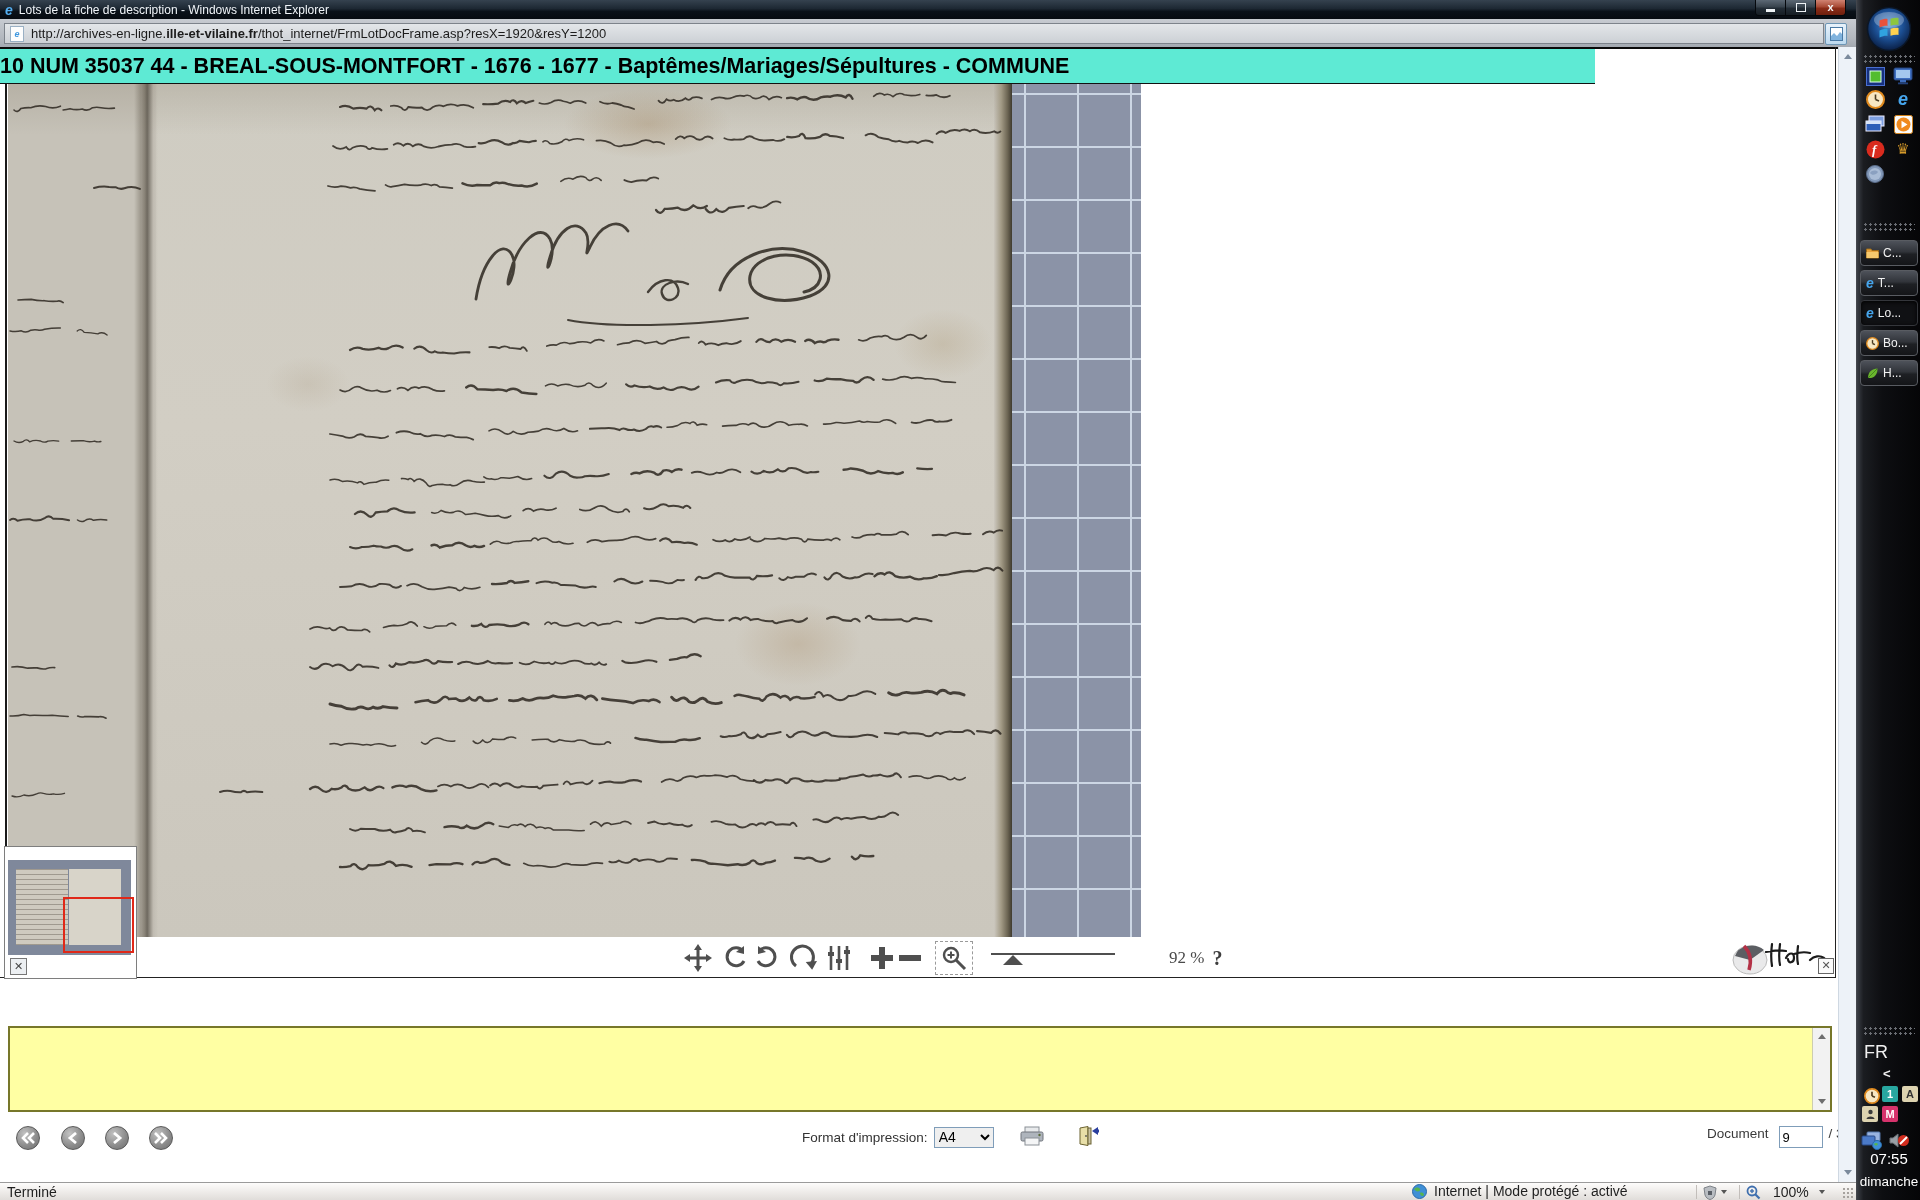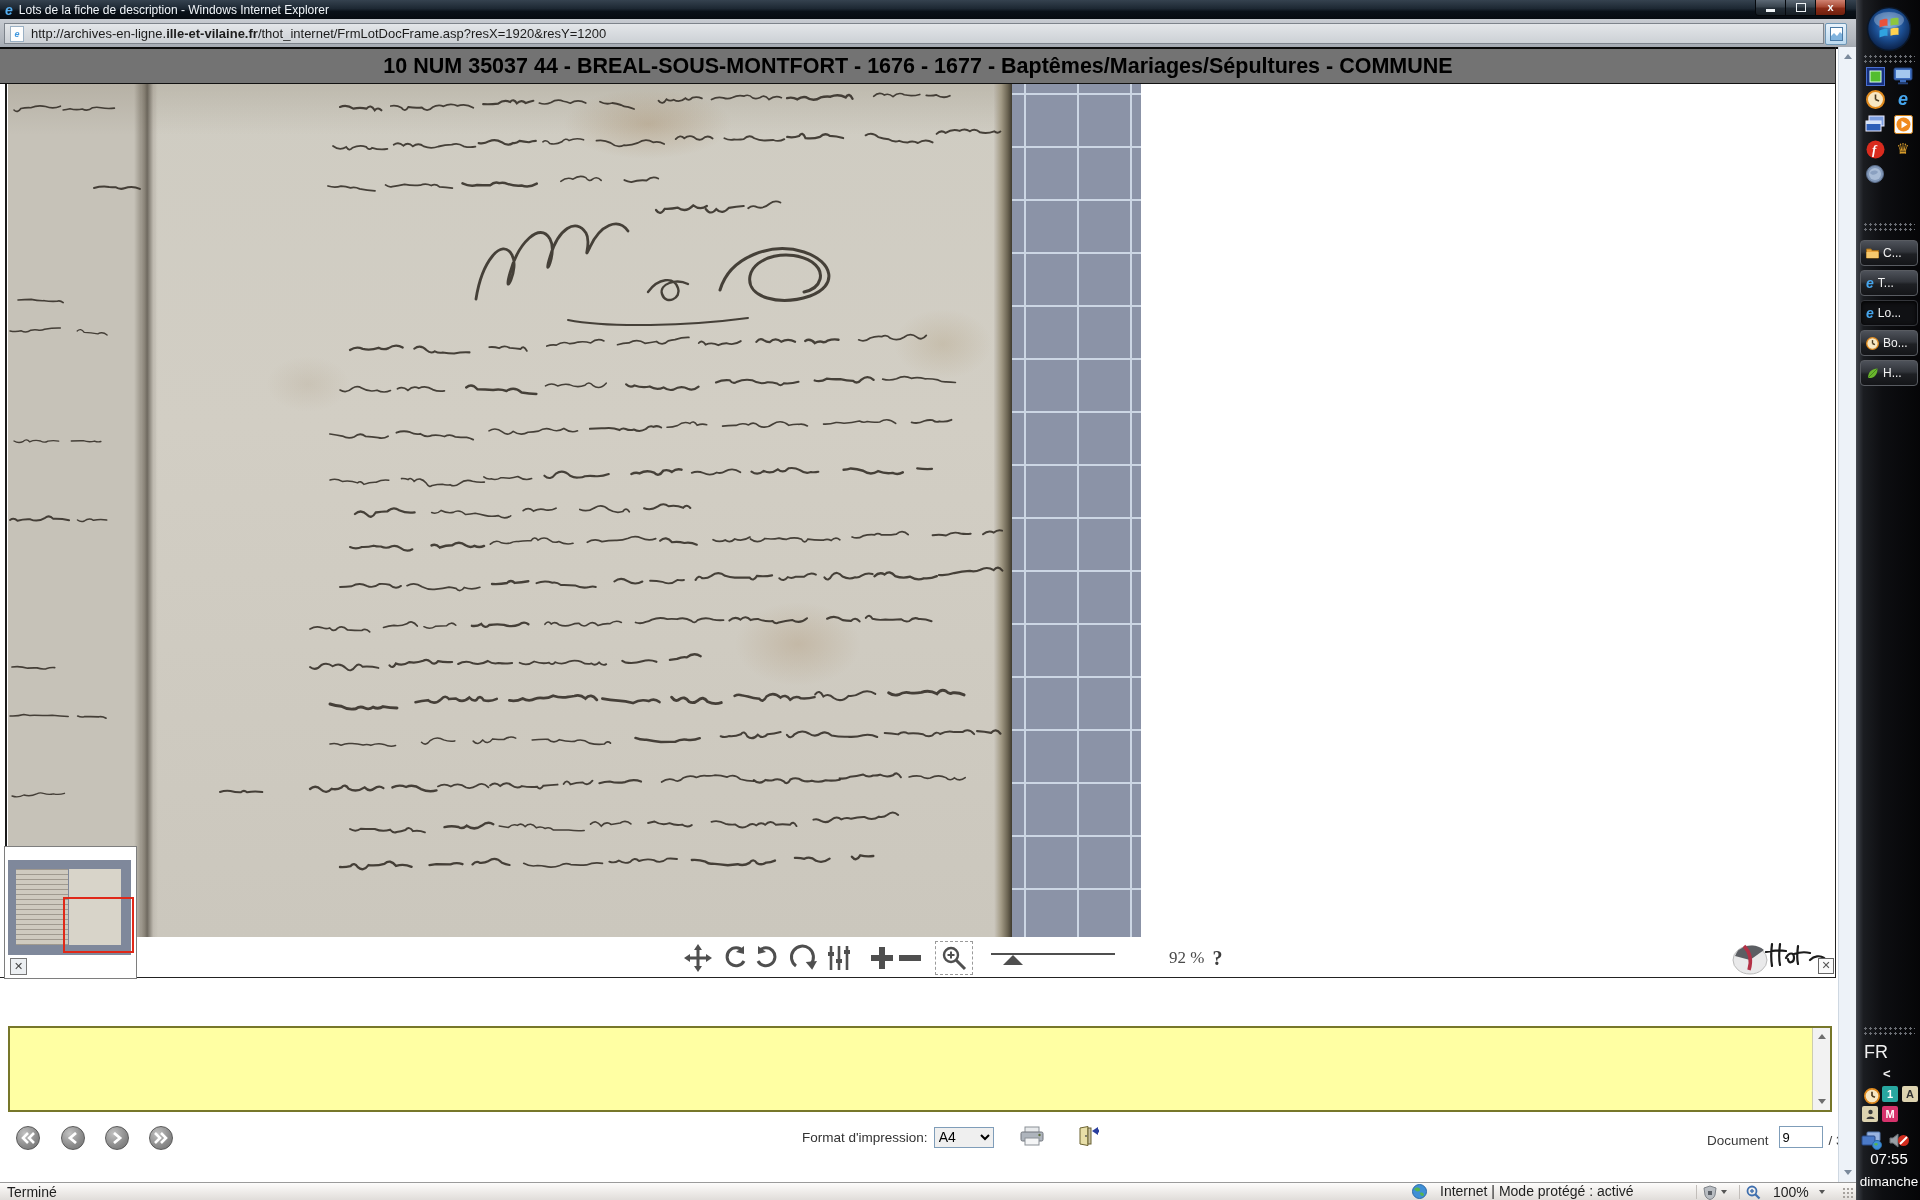--- a/index.html
+++ b/index.html
@@ -32,22 +32,22 @@
   #address-field .page-ico{width:12px;height:14px;background:#fdfdfd;border:1px solid #9ab0c4;
     margin:0 7px 0 5px;display:flex;align-items:center;justify-content:center;
     font-size:9px;font-style:italic;font-weight:bold;color:#3e97e0;}
   #url-domain{font-weight:bold;}
   #compat-btn{position:absolute;right:9px;top:4px;width:20px;height:20px;
     background:linear-gradient(#e8f2fb,#bcd9ef);border:1px solid #6d96b5;border-radius:2px;
     display:flex;align-items:center;justify-content:center;cursor:pointer;}
 
   
   #content-top-line{position:absolute;left:0;top:47px;width:1856px;height:2px;background:#0a0a0a;}
-  #heading-bar{position:absolute;left:0;top:49px;width:1836px;height:34px;background:#737373;
-    border-bottom:1px solid #111;display:flex;align-items:center;justify-content:center;}
+  #heading-bar{position:absolute;left:0;top:49px;width:1595px;height:34px;background:#5eead4;
+    border-bottom:1px solid #111;display:flex;align-items:center;}
   #heading-bar h1{margin:0;font-size:21.5px;font-weight:bold;color:#000;letter-spacing:0;}
   #frame-left{position:absolute;left:5px;top:84px;width:2px;height:893px;background:#1a1a1a;}
   #frame-right{position:absolute;left:1835px;top:47px;width:1px;height:930px;background:#222;}
   #sep-under-toolbar{position:absolute;left:0;top:977px;width:1836px;height:1px;background:#222;}
 
   
   #page-scrollbar{position:absolute;left:1838px;top:47px;width:18px;height:1135px;
     background:#edf2f8;border-left:1px solid #cfd8e2;}
   .sb-arrow{position:absolute;left:5px;width:0;height:0;border-left:4px solid transparent;border-right:4px solid transparent;}
   .sb-up{top:7px;border-bottom:5px solid #7b8a9c;}
@@ -117,30 +117,30 @@
 
   
   .nav-btn{position:absolute;top:1126px;width:22px;height:22px;border-radius:50%;cursor:pointer;
     background:radial-gradient(circle at 35% 30%,#c2c2c2,#8a8a8a 60%,#6f6f6f 100%);
     border:1px solid #5a5a5a;display:flex;align-items:center;justify-content:center;}
   #print-area{position:absolute;left:802px;top:1124px;height:26px;display:flex;align-items:center;font-size:13.5px;color:#333;}
   #print-format-select{width:60px;height:21px;font-size:14px;margin-left:6px;border:1px solid #7f9db9;
     font-family:"Liberation Sans",sans-serif;}
   #print-button{margin-left:26px;cursor:pointer;}
   #exit-button{margin-left:34px;cursor:pointer;}
-  #doc-nav{position:absolute;left:1707px;top:1126px;display:flex;align-items:flex-end;font-size:13.5px;color:#3a3a3a;}
+  #doc-nav{position:absolute;left:1707px;top:1126px;display:flex;align-items:flex-start;font-size:13.5px;color:#3a3a3a;}
   #document-number-input{width:36px;height:18px;border:1px solid #7f9db9;font-size:13px;
     margin:0 6px 0 10px;padding:1px 3px;font-family:"Liberation Sans",sans-serif;}
 
   
   #statusbar{position:absolute;left:0;top:1182px;width:1856px;height:18px;
     background:linear-gradient(#fdfcfb,#e8e5e2 70%,#dedbd8);border-top:1px solid #9b9b9b;
     font-size:14px;color:#1f1f1f;}
   #status-left{position:absolute;left:7px;top:1px;}
-  #status-zone{position:absolute;left:1412px;top:0px;display:flex;align-items:center;gap:13px;text-align:center;}
+  #status-zone{position:absolute;left:1412px;top:0px;display:flex;align-items:center;gap:7px;text-align:center;}
   #status-tools{position:absolute;left:1690px;top:0px;display:flex;align-items:center;height:18px;}
   .caret{width:0;height:0;border-left:3.5px solid transparent;border-right:3.5px solid transparent;
     border-top:4px solid #555;margin:0 6px 0 4px;}
   .status-sep{width:1px;height:14px;background:#c2beba;margin:0 6px;}
   #status-grip{position:absolute;right:2px;bottom:2px;width:12px;height:12px;
     background-image:radial-gradient(circle,#a6a29e 1px,transparent 1.3px);background-size:4px 4px;}
 
   
   #taskbar{position:absolute;left:1856px;top:0;width:64px;height:1200px;
     background:linear-gradient(90deg,#3a3e45 0%,#1b1d21 10%,#0d0e11 40%,#050507 100%);

